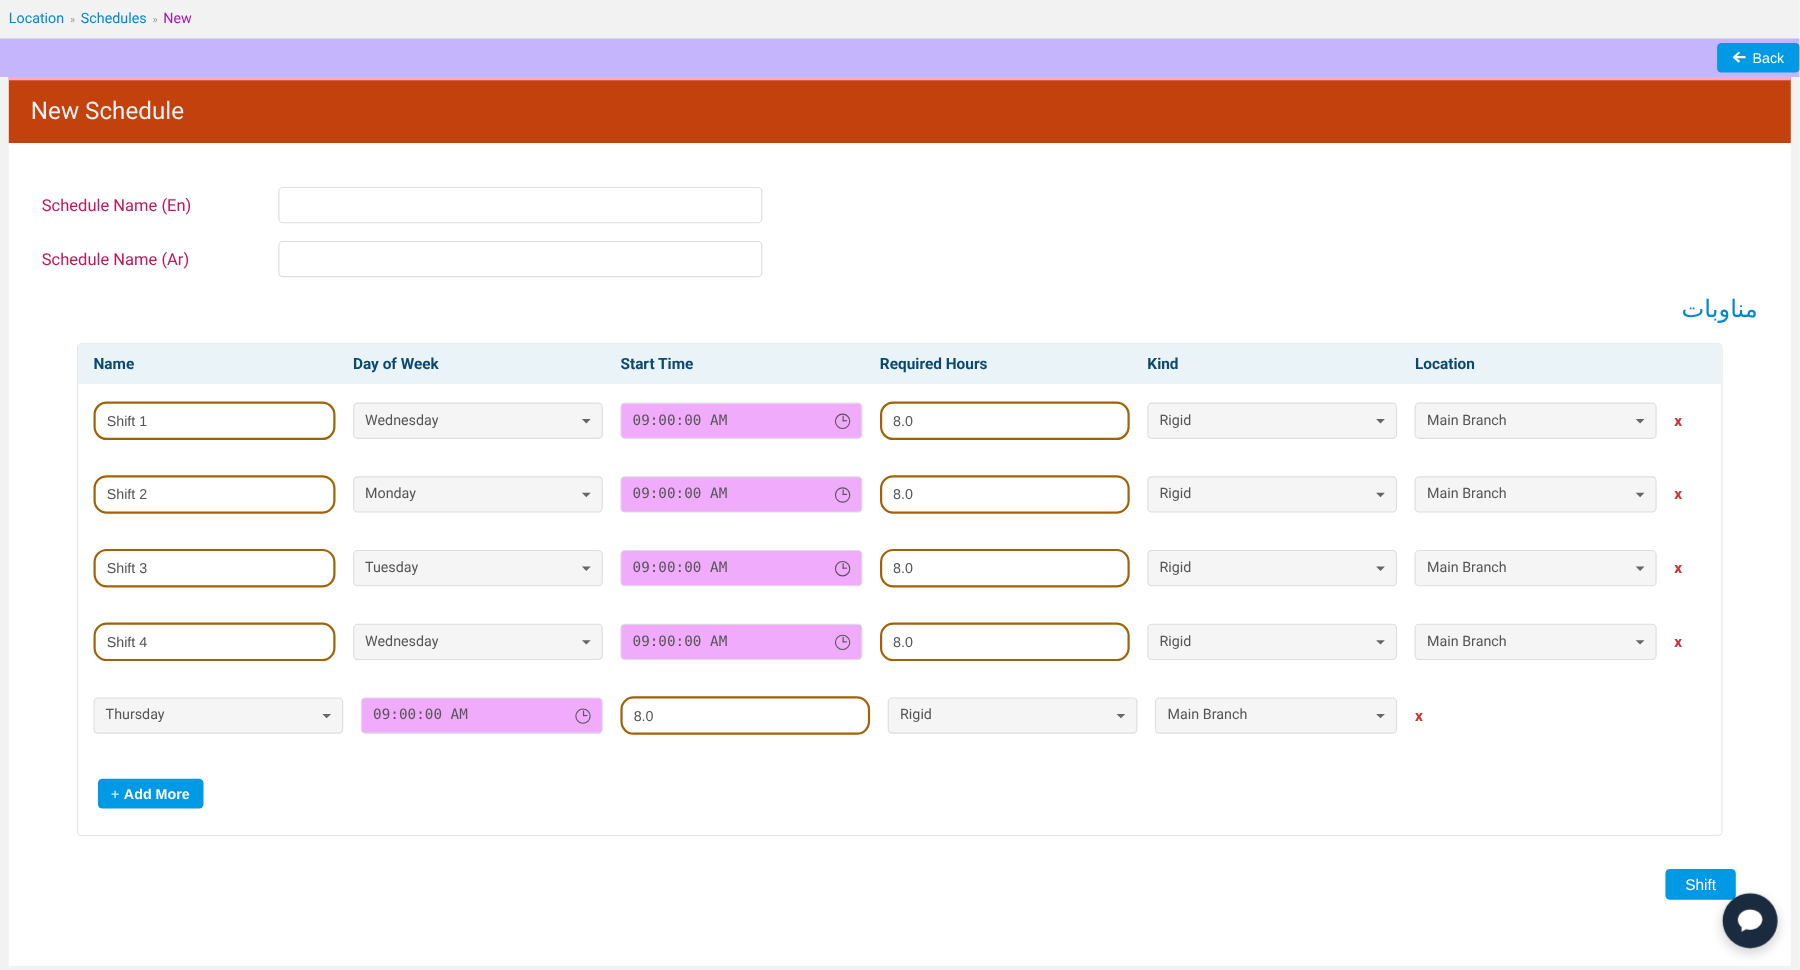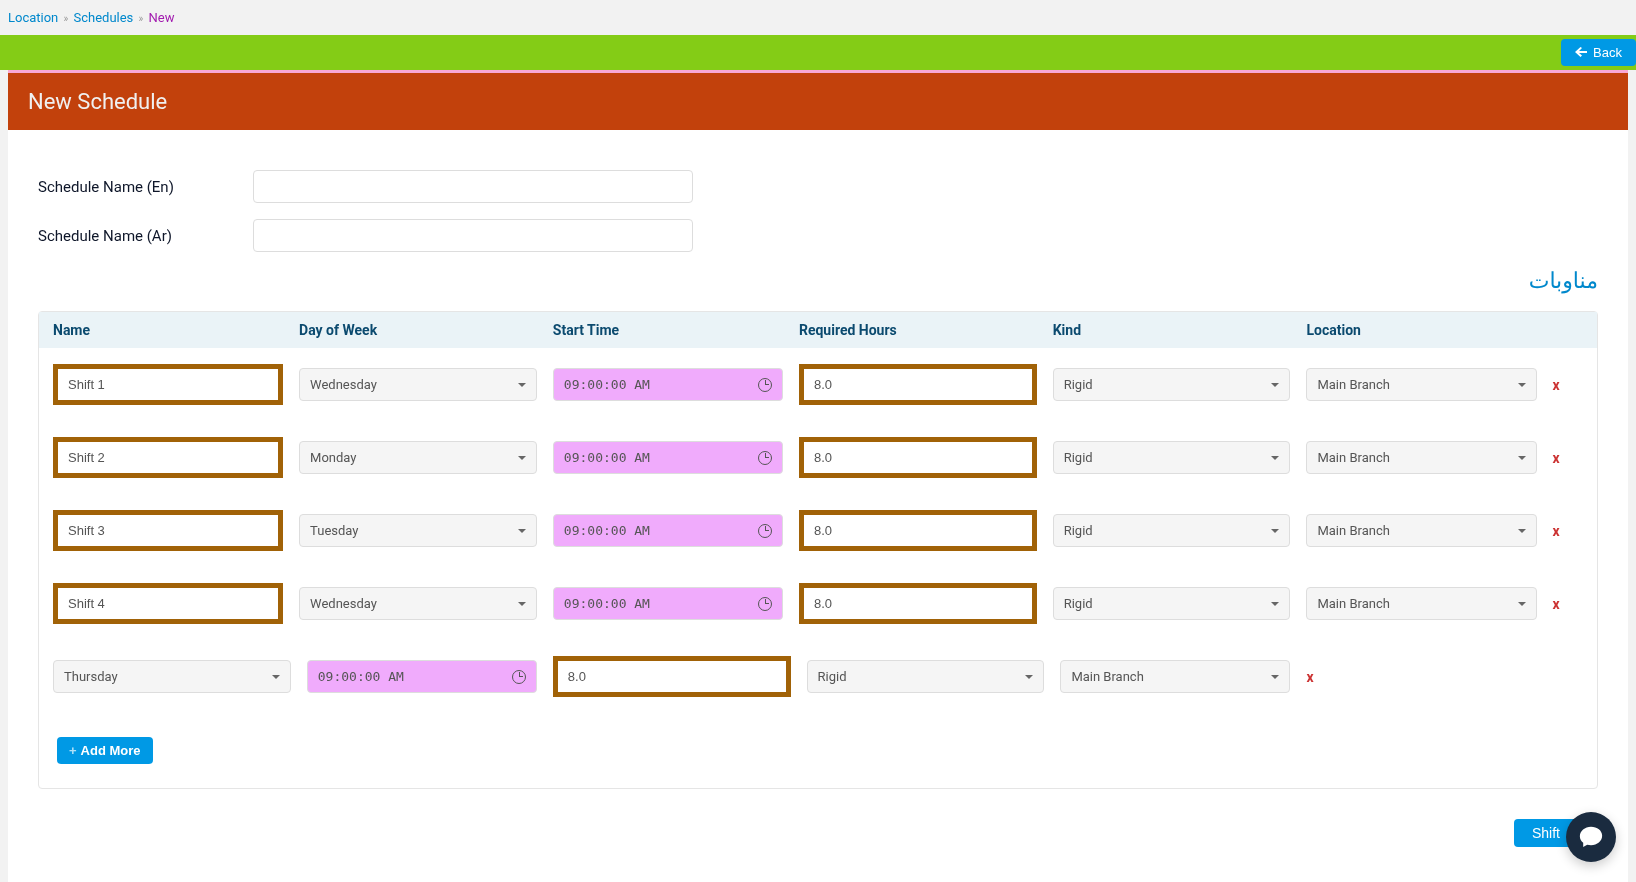--- a/index.html
+++ b/index.html
@@ -30,21 +30,21 @@
       color: #a21caf;
     }
     .main-container {
       margin: 0 8px 20px 8px;
       background: #fff;
     }
     .back-row {
       display: flex;
       justify-content: flex-end;
       padding: 4px 0;
-      background: #84cc16;
+      background: #c4b5fd;
     }
     .back-btn {
       background: #0099e5;
       color: #fff;
       border: none;
       padding: 6px 14px;
       border-radius: 4px;
       cursor: pointer;
       font-size: 13px;
       display: flex;
@@ -62,41 +62,41 @@
     .content {
       padding: 40px 30px 30px 30px;
     }
     .form-row {
       display: flex;
       align-items: center;
       margin-bottom: 16px;
     }
     .form-label {
       width: 215px;
-      color: #0f172a;
+      color: #be185d;
       font-size: 15px;
     }
     .form-input {
       width: 440px;
       padding: 8px 10px;
       border: 1px solid #ddd;
       border-radius: 4px;
       font-size: 13px;
     }
     .section-title {
       color: #0088cc;
       font-size: 22px;
       margin: 10px 0 18px 14px;
       font-weight: 400;
       text-align: right;
     }
     .table-card {
       border: 1px solid #e5e5e5;
       border-radius: 4px;
-      margin: 0 0;
+      margin: 0 32px;
     }
     .table-header {
       display: flex;
       background: #eaf3f7;
       padding: 10px 10px;
       font-weight: bold;
       color: #0b4a6f;
       font-size: 14px;
     }
     .col-name { width: 16%; padding: 0 4px; }
@@ -107,22 +107,22 @@
     .col-location { width: 16%; padding: 0 4px; }
     .col-delete { width: 2.5%; padding: 0 4px; }
     .table-row {
       display: flex;
       padding: 16px 10px;
       align-items: center;
     }
     .cell-input {
       width: calc(100% - 8px);
       padding: 8px 10px;
-      border: 5px solid #a16207;
-      border-radius: 0;
+      border: 2px solid #a16207;
+      border-radius: 12px;
       font-size: 13px;
       color: #555;
       background: #fff;
     }
     .cell-select {
       width: calc(100% - 8px);
       padding: 8px 10px;
       border: 1px solid #ddd;
       border-radius: 4px;
       font-size: 13px;

